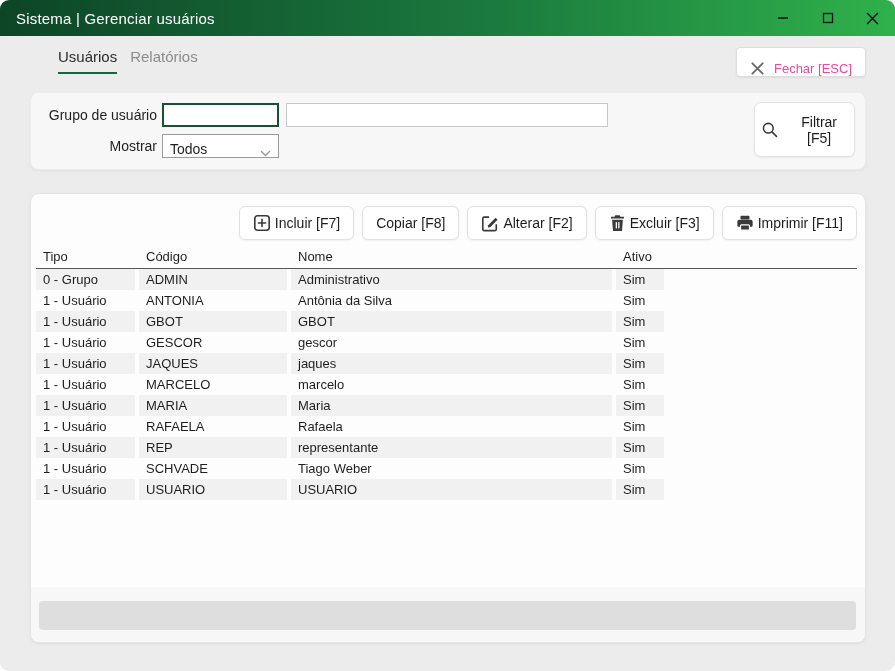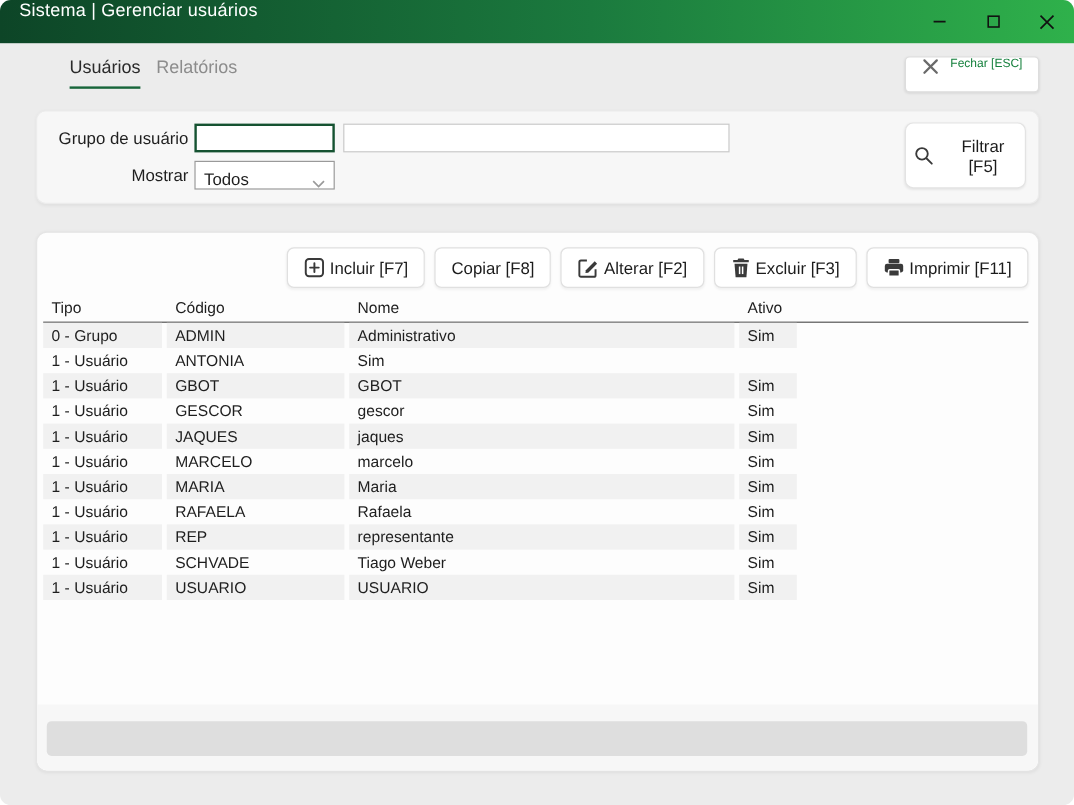--- a/index.html
+++ b/index.html
@@ -2,33 +2,33 @@
 <html style="--g1: #0d4527; --g2: #2fb14b; --accent: #17653a;"><head>
 <meta charset="utf-8">
 <style>
   html,body{margin:0;padding:0;}
   body{width:895px;height:671px;font-family:"Liberation Sans",sans-serif;background:#fff;}
   .window{position:relative;width:895px;height:671px;background:#ececec;border-radius:9px;overflow:hidden;box-sizing:border-box;}
 
   
   .titlebar{position:absolute;top:0;left:0;right:0;height:36px;
     background:linear-gradient(90deg,var(--g1,#0d4527) 0%,#1b7a3e 55%,var(--g2,#2fb14b) 100%);
-    display:flex;}
+    display:flex;align-items:center;}
   .titlebar .title{color:#fff;font-size:15px;margin-left:16px;letter-spacing:.2px;}
   .win-controls{position:absolute;right:0;top:0;height:36px;display:flex;}
   .winbtn{width:45px;height:36px;display:flex;align-items:center;justify-content:center;cursor:default;}
   .winbtn svg{display:block;}
 
   
   .tabs-row{position:absolute;top:48px;left:22px;display:flex;gap:13px;margin-left:36px;}
   .tab{font-size:15px;color:#8c8c8c;padding-bottom:7px;cursor:default;}
   .tab.active{color:#2b2b2b;border-bottom:2px solid var(--accent,#17653a);}
 
-  .fechar-btn{position:absolute;top:47px;right:29px;height:30px;display:flex;align-items:flex-start;gap:9px;
-    background:#fff;border:1px solid #ddd;border-radius:4px;padding:0 13px;font-size:10px;color:#15803d;
+  .fechar-btn{position:absolute;top:47px;right:29px;height:30px;display:flex;align-items:flex-end;gap:9px;
+    background:#fff;border:1px solid #ddd;border-radius:4px;padding:0 13px;font-size:13px;color:#ec4899;
     font-family:inherit;box-shadow:0 1px 2px rgba(0,0,0,.07);}
 
   
   .filter-card{position:absolute;left:30px;right:29px;top:92px;height:78px;background:#f7f7f7;
     border:1px solid #ececec;border-radius:8px;box-shadow:0 1px 3px rgba(0,0,0,.05);box-sizing:border-box;}
   .filter-row{position:absolute;left:0;display:flex;align-items:center;}
   .filter-row.r1{top:10px;}
   .filter-row.r2{top:41px;}
   .filter-row label{display:inline-block;width:126px;text-align:right;font-size:14px;color:#1f1f1f;padding-right:4px;}
   .inp{box-sizing:border-box;height:24px;background:#fff;font-family:inherit;font-size:13px;padding:0 5px;outline:none;}
@@ -170,20 +170,21 @@
       <div id="tbody">
           <div class="trow odd">
             <div class="cell c0">0 - Grupo</div>
             <div class="cell c1">ADMIN</div>
             <div class="cell c2">Administrativo</div>
             <div class="cell c3">Sim</div>
           </div>
           <div class="trow even">
             <div class="cell c0">1 - Usuário</div>
             <div class="cell c1">ANTONIA</div>
+            <div class="cell c2">Antônia da Silva</div>
             <div class="cell c3">Sim</div>
           </div>
           <div class="trow odd">
             <div class="cell c0">1 - Usuário</div>
             <div class="cell c1">GBOT</div>
             <div class="cell c2">GBOT</div>
             <div class="cell c3">Sim</div>
           </div>
           <div class="trow even">
             <div class="cell c0">1 - Usuário</div>

